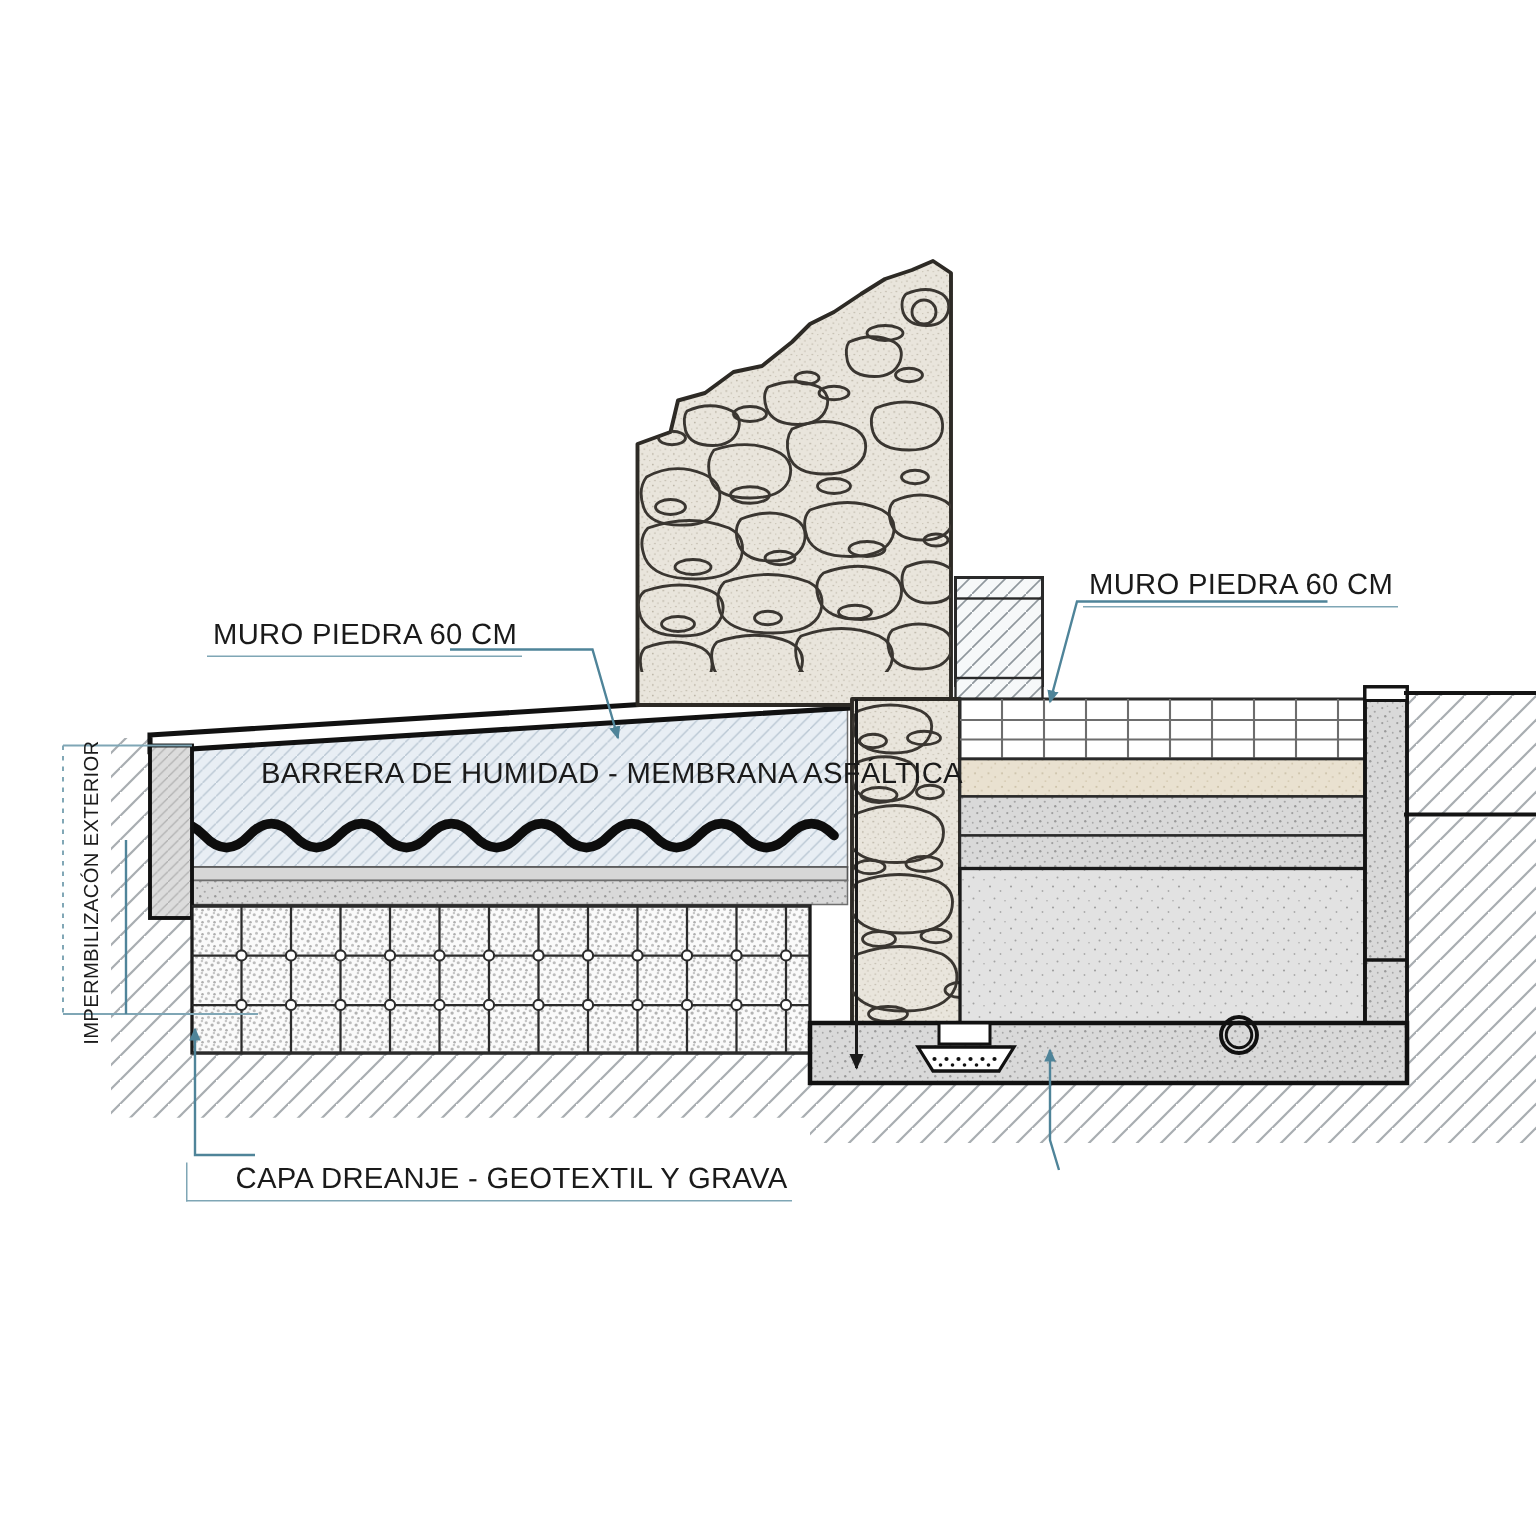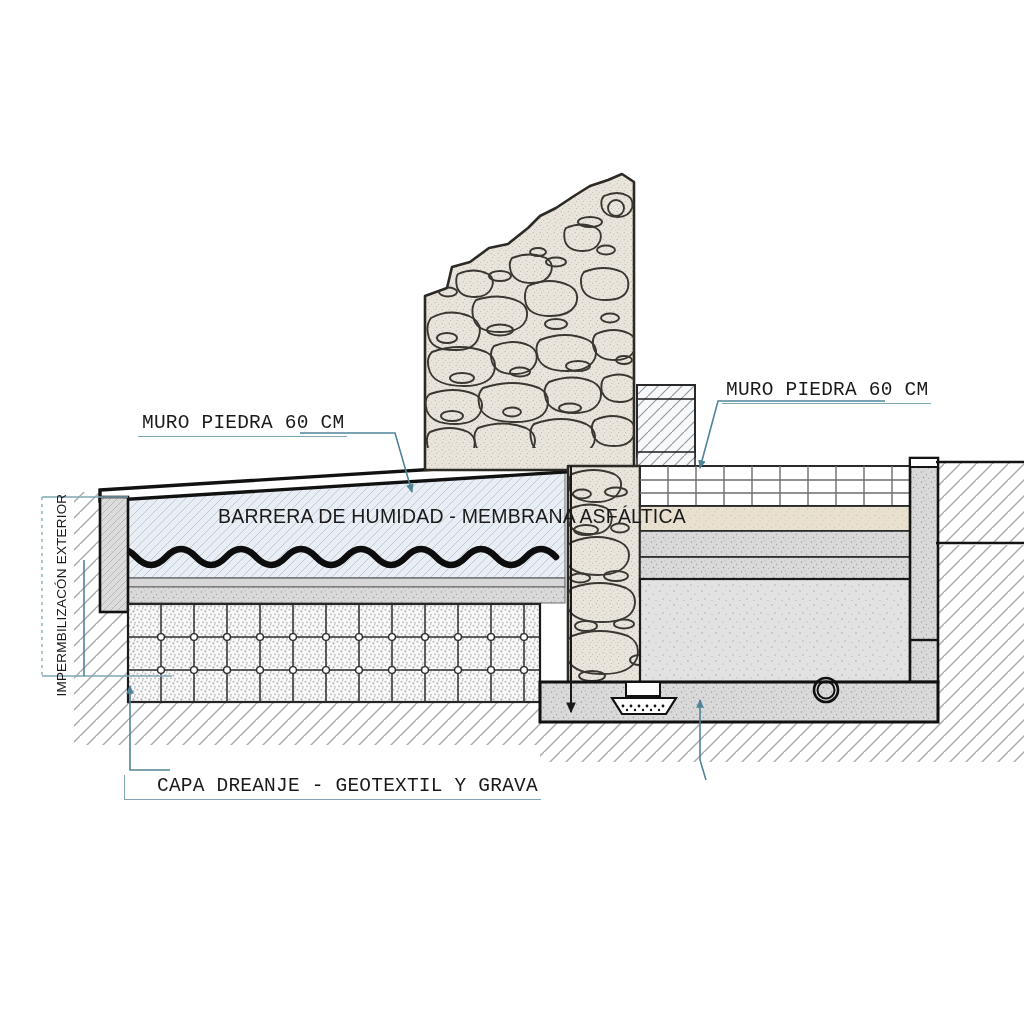--- a/index.html
+++ b/index.html
@@ -5,26 +5,26 @@
 <style>
   html,body{margin:0;padding:0;background:#ffffff;}
   body{width:1024px;height:1024px;overflow:hidden;
        font-family:"Liberation Sans","DejaVu Sans",sans-serif;}
   #sheet{position:relative;width:1024px;height:1024px;background:#ffffff;}
   svg.draw{position:absolute;left:0;top:0;width:1024px;height:1024px;display:block;}
 
   .lbl{position:absolute;font-family:"Liberation Sans","DejaVu Sans",sans-serif;
        color:#1a1a1a;white-space:nowrap;letter-spacing:.2px;}
   .lbl-txt{display:block;padding:0 3px 2px 4px;}
-  .lbl-under{border-bottom:1.3px solid #7fa6b5;font-family:Liberation Mono, monospace;}
+  .lbl-under{border-bottom:1.3px solid #7fa6b5;}
   .lbl-left-bar{border-left:1.3px solid #7fa6b5;padding-left:32px;}
 
   #lbl-muro-izq{left:138px;top:412px;font-size:19.5px;}
   #lbl-muro-der{left:722px;top:379px;font-size:19.5px;}
-  #lbl-barrera{left:170px;top:505px;font-size:19.5px;margin-left:44px;}
+  #lbl-barrera{left:170px;top:505px;font-size:19.5px;}
   #lbl-capa{left:124px;top:775px;font-size:19.5px;}
   #lbl-tubo{left:697px;top:783px;font-size:19.5px;}
 
   #lbl-imper{left:-33px;top:596px;width:190px;font-size:13.5px;
              transform:rotate(-90deg);transform-origin:center center;}
   #lbl-imper .lbl-txt{padding:0 3px 2px 3px;text-align:left;}
 </style>
 </head>
 <body>
 

